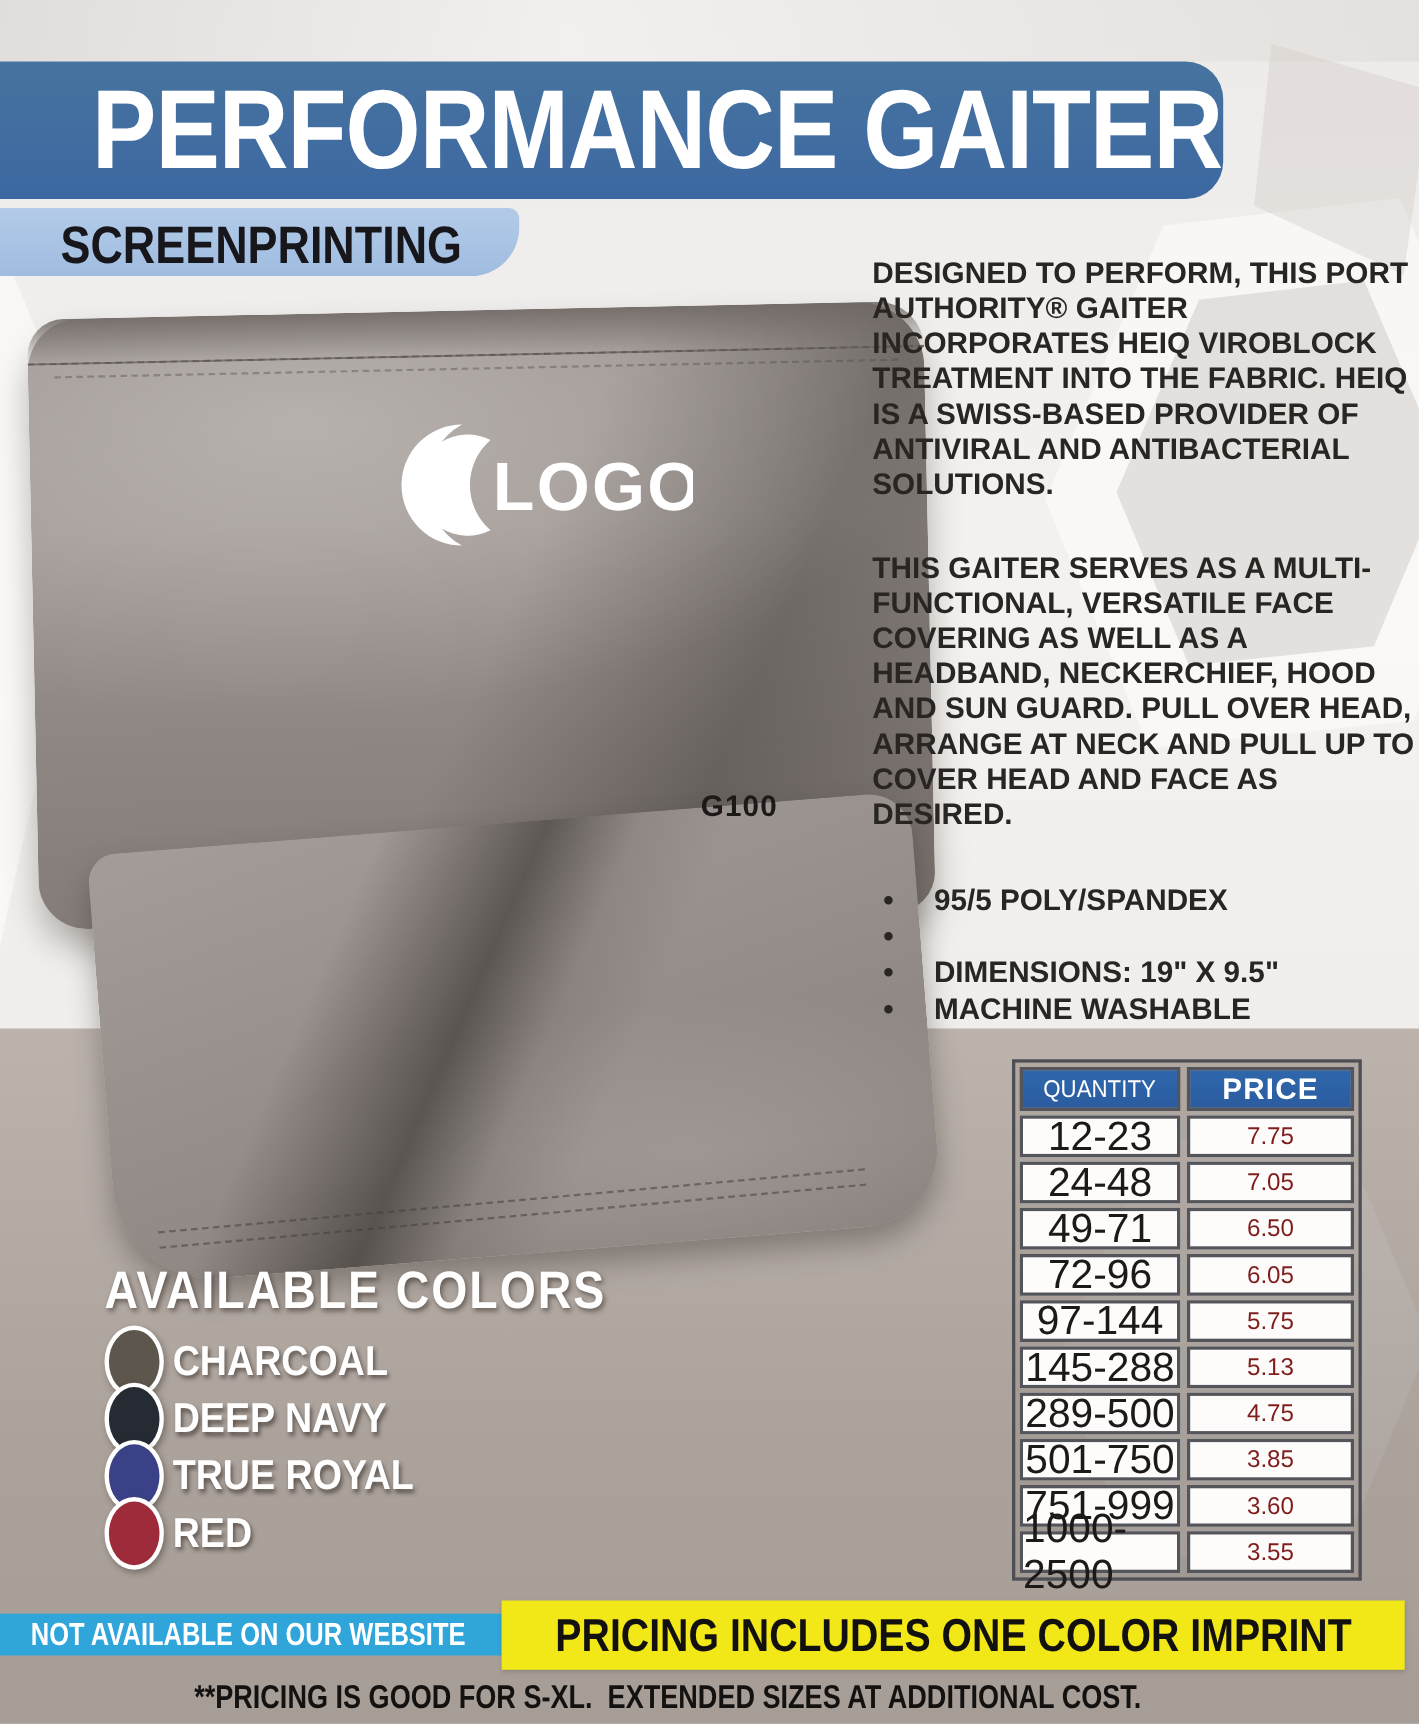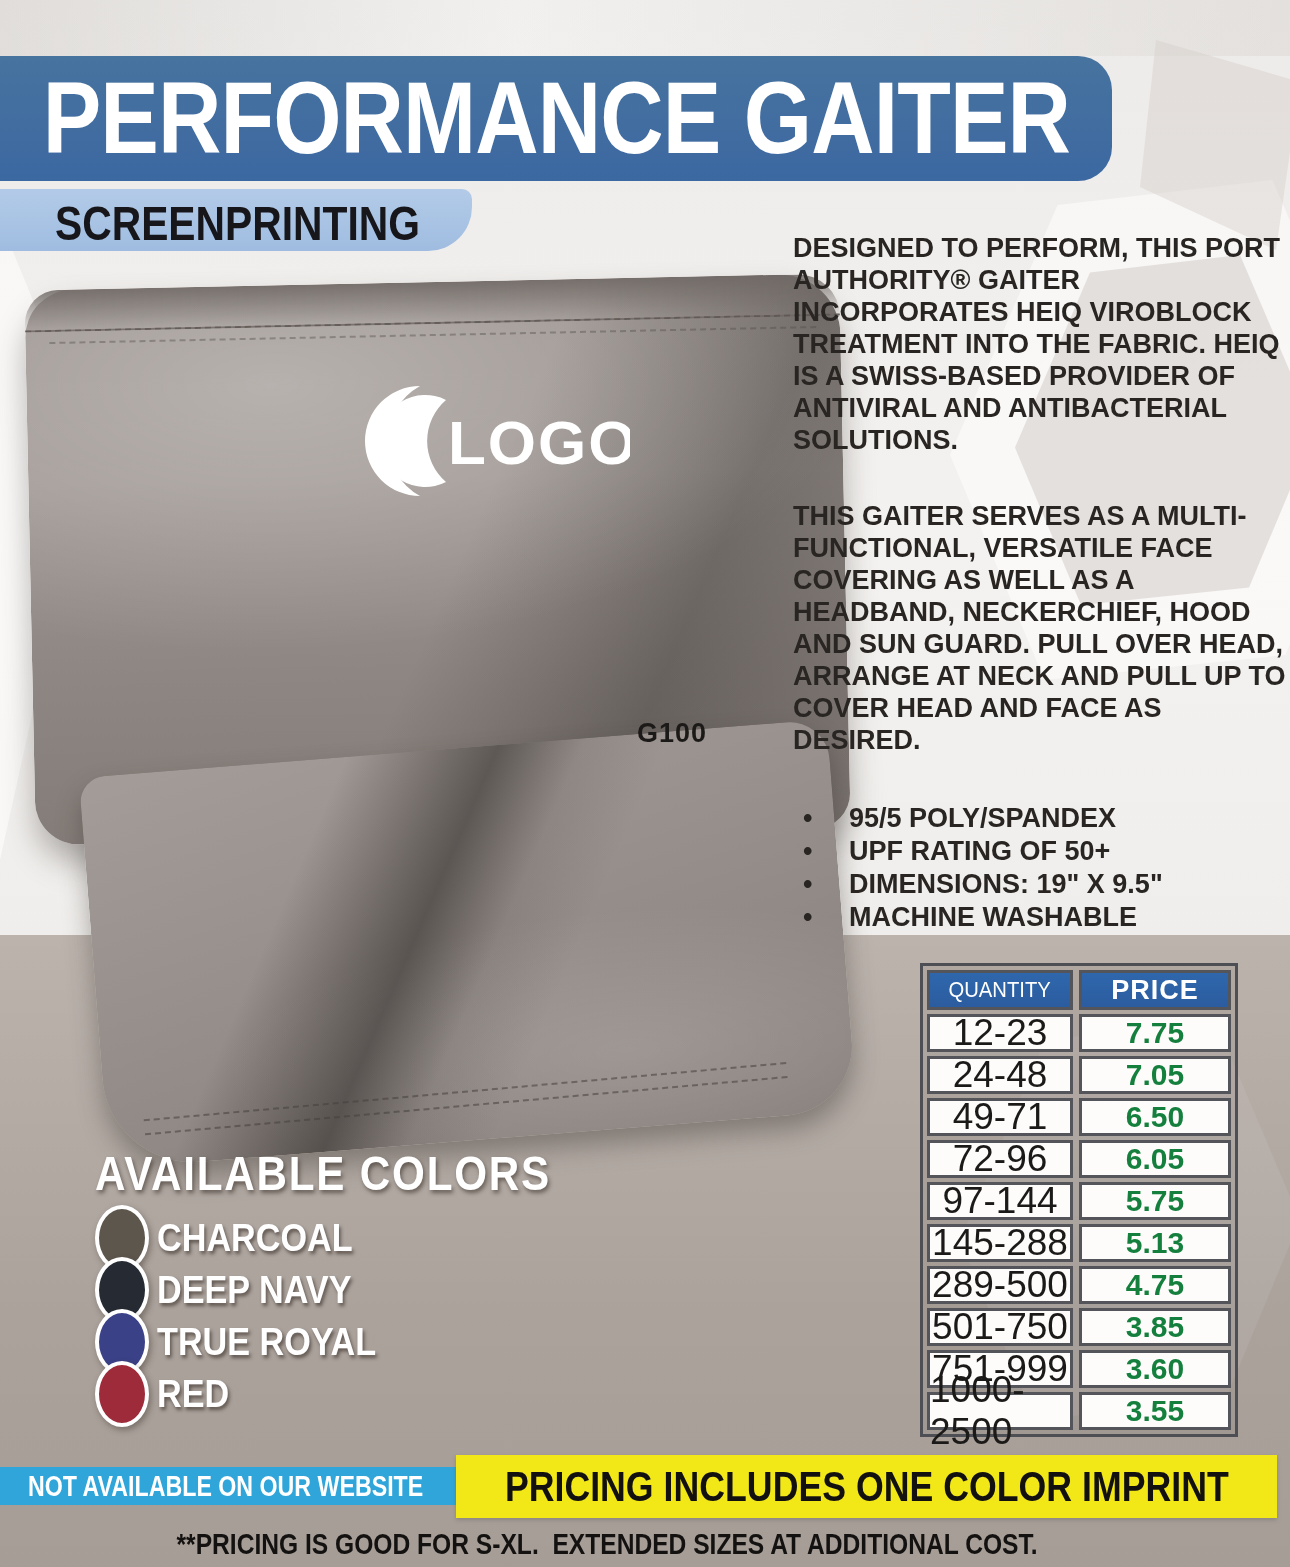--- a/index.html
+++ b/index.html
@@ -14,21 +14,21 @@
   .sh4{left:1015px;top:255px;width:300px;height:350px;background:rgba(206,200,195,.5);clip-path:polygon(25% 5%,75% 0,100% 50%,78% 95%,22% 100%,0 55%);}
   .sh5{left:640px;top:380px;width:180px;height:430px;background:rgba(224,219,215,.4);clip-path:polygon(0 0,60% 10%,100% 90%,30% 100%);}
   .sh6{left:1140px;top:40px;width:160px;height:210px;background:rgba(212,207,202,.45);clip-path:polygon(10% 0,100% 20%,85% 100%,0 70%);}
   .sh7{left:960px;top:1020px;width:340px;height:400px;background:rgba(255,255,255,.07);clip-path:polygon(25% 5%,75% 0,100% 50%,78% 95%,22% 100%,0 55%);}
   
   .bg-bottom{position:absolute;left:0;top:935px;width:1290px;height:632px;
              background:linear-gradient(180deg,#bcb3ad,#aba29c 60%,#a69d97);}
   
   .hdr{position:absolute;left:0;top:56px;width:1112px;height:125px;z-index:5;
        background:linear-gradient(180deg,#47739f,#3c68a2);border-radius:0 34px 34px 0;
-       display:flex;align-items:center;justify-content:center;}
+       display:flex;align-items:center;}
   .hdr-title{font-size:102px;font-weight:800;color:#fff;white-space:nowrap;display:inline-block;
              transform:scaleX(.86);transform-origin:center;letter-spacing:-1px;}
   .sub{position:absolute;left:0;top:189px;width:472px;height:62px;z-index:5;
        background:linear-gradient(180deg,#b3cbe8,#9fbce0);border-radius:0 10px 44px 0;
        display:flex;align-items:flex-end;}
   .sub-title{font-size:48px;font-weight:800;color:#17161a;margin-left:55px;display:inline-block;
              transform:scaleX(.85);transform-origin:left center;}
   
   .gaiter{position:absolute;left:25px;top:270px;width:840px;height:885px;z-index:3;}
   .tube{position:absolute;left:5px;top:12px;width:815px;height:555px;transform:rotate(-1.2deg);
@@ -66,21 +66,21 @@
   
   .pt{position:absolute;left:920px;top:963px;z-index:6;border:3px solid #4e4f54;padding:4px;
       background:rgba(120,115,110,.15);}
   .pt-grid{display:grid;grid-template-columns:146px 152px;gap:4px 6px;}
   .pt-cell{border:3px solid #54555b;background:#fdfcfb;height:32px;
            display:flex;align-items:center;justify-content:center;}
   .pt-head{background:linear-gradient(180deg,#2f67ac,#2b5c9f);height:34px;}
   .pt-hq{color:#fff;font-size:22px;display:inline-block;transform:scaleX(.92);}
   .pt-hp{color:#fff;font-size:27px;font-weight:800;letter-spacing:1px;}
   .pt-qty{font-size:37px;color:#1c1a18;}
-  .pt-prc{font-size:30px;font-weight:700;color:#15803d;}
+  .pt-prc{font-size:22px;font-weight:400;color:#7f1d1d;}
   
   .colors-title{position:absolute;left:95px;top:1146px;z-index:6;color:#fff;font-size:48px;font-weight:800;
         letter-spacing:2px;white-space:nowrap;display:inline-block;transform:scaleX(.88);transform-origin:left center;
         text-shadow:2px 3px 5px rgba(55,45,38,.6);}
   .color-col{position:absolute;top:1212px;z-index:6;}
   .col-left{left:95px;} .col-right{left:423px;}
   .color-item{display:flex;align-items:center;height:52px;}
   .swatch{width:46px;height:58px;border-radius:50%;border:4px solid #fff;flex:0 0 auto;
           box-shadow:2px 3px 6px rgba(60,50,42,.45);}
   .color-label{margin-left:8px;color:#fff;font-size:38px;font-weight:800;white-space:nowrap;
@@ -138,21 +138,20 @@
 TREATMENT INTO THE FABRIC. HEIQ IS A SWISS-BASED PROVIDER OF ANTIVIRAL AND ANTIBACTERIAL SOLUTIONS.</p>
     <p class="p2">THIS GAITER SERVES AS A MULTI-FUNCTIONAL, VERSATILE FACE COVERING AS WELL AS A HEADBAND, NECKERCHIEF, HOOD AND SUN GUARD. PULL OVER HEAD, ARRANGE AT NECK AND PULL UP TO COVER HEAD AND FACE AS DESIRED.</p>
     <ul class="features" id="features-list">
   <li>
     <span class="dot">•</span>
     <span class="ftxt">95/5 POLY/SPANDEX</span>
   </li>
 
   <li>
     <span class="dot">•</span>
-    <span class="ftxt">UPF RATING OF 50+</span>
   </li>
 
   <li>
     <span class="dot">•</span>
     <span class="ftxt">DIMENSIONS: 19" X 9.5"</span>
   </li>
 
   <li>
     <span class="dot">•</span>
     <span class="ftxt">MACHINE WASHABLE</span>

